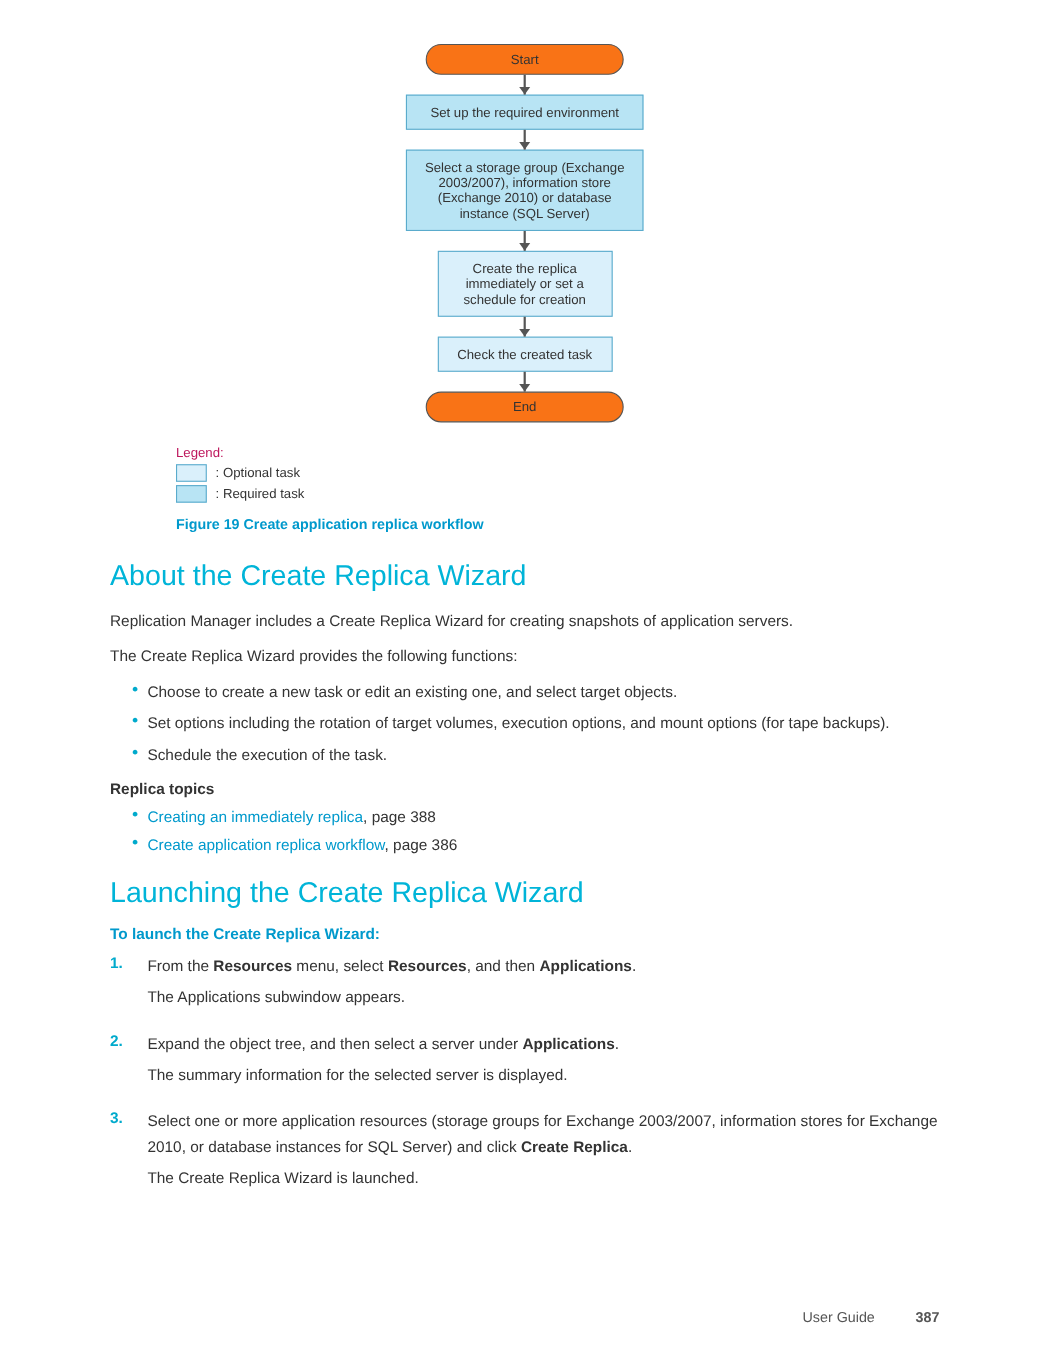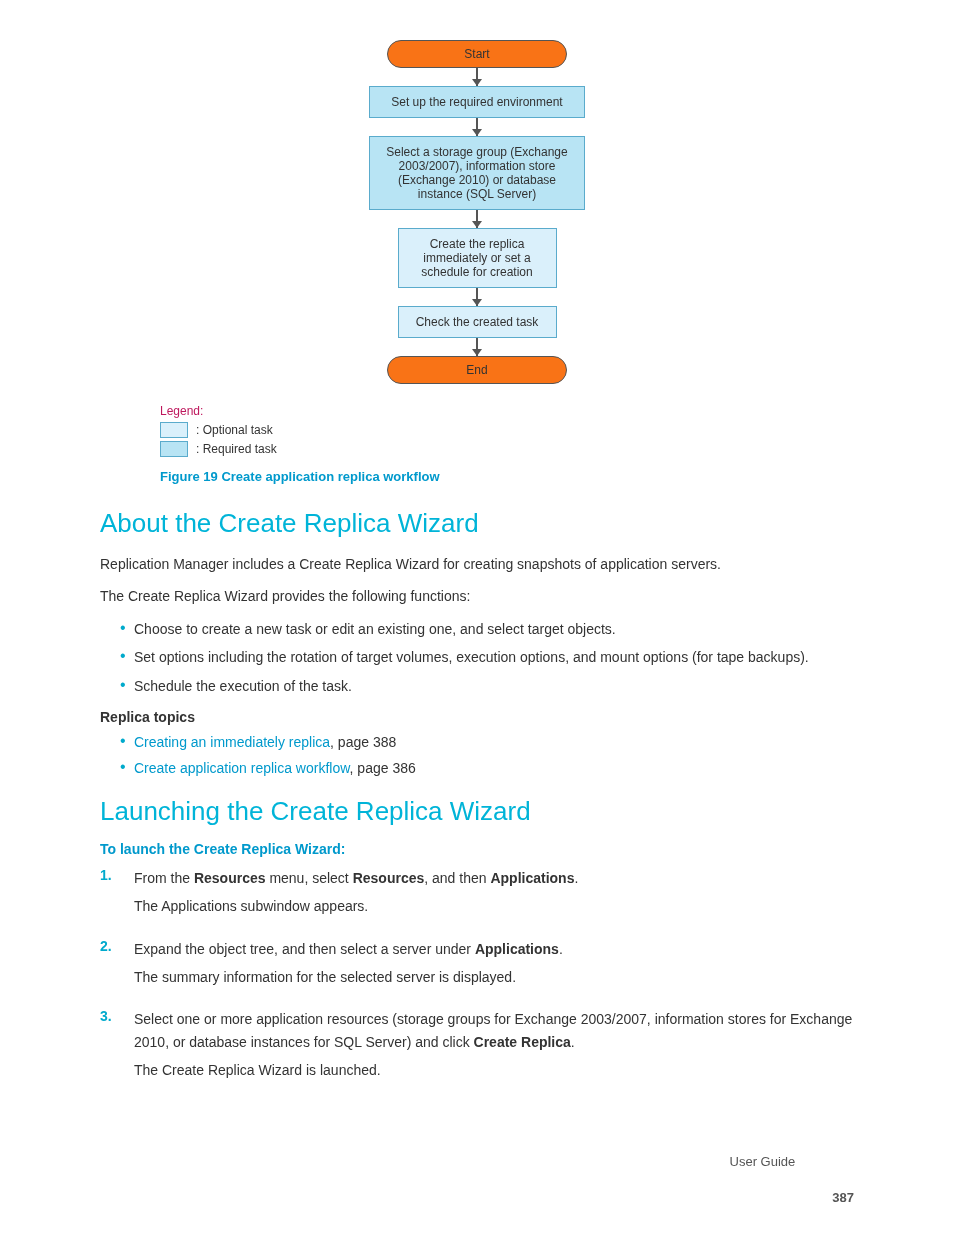--- a/index.html
+++ b/index.html
@@ -228,21 +228,20 @@
       color: #555;
       display: flex;
       gap: 37px;
     }
     .footer-label {
       color: #555;
     }
     .footer-number {
       color: #555;
       font-weight: bold;
-      margin-top: 36px;
     }
 
     b, strong { font-weight: bold; }
   </style>
 </head>
 <body>
 
 <div class="page-content">
 
   <div class="flowchart-container">

